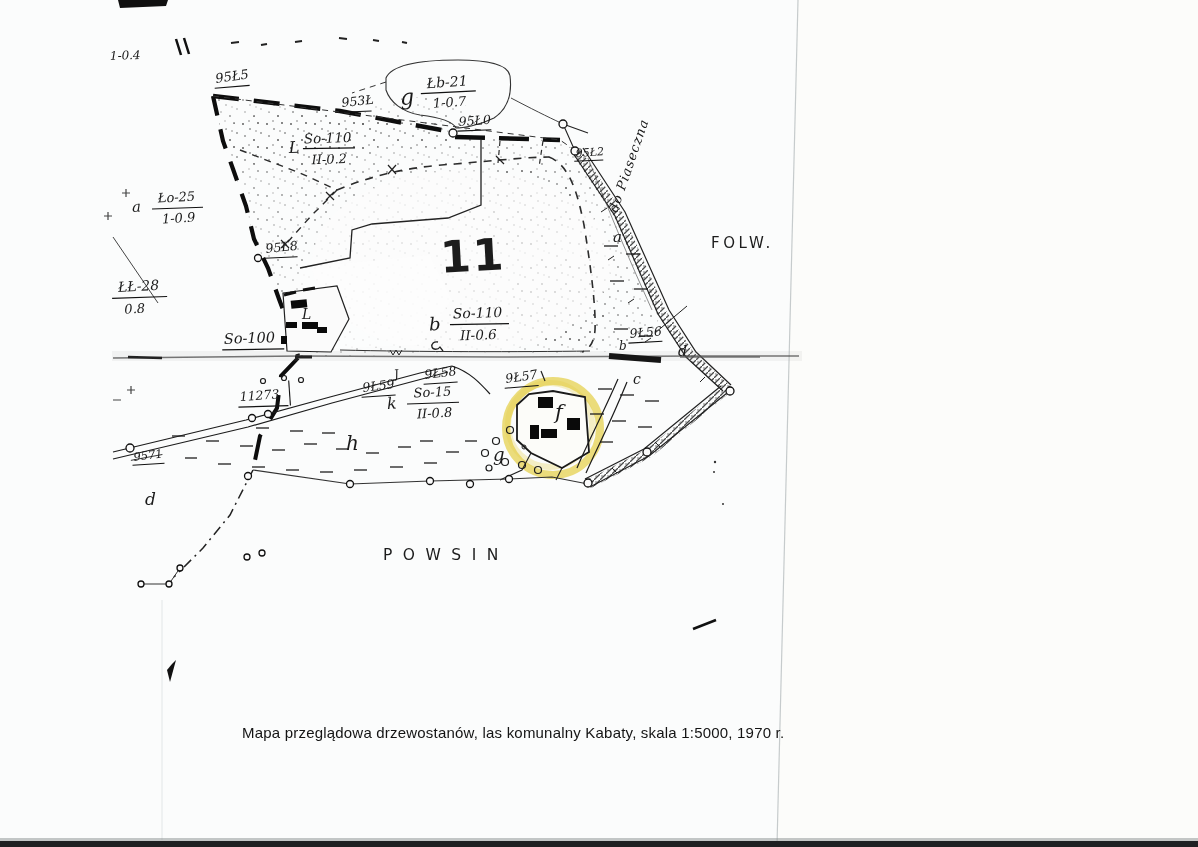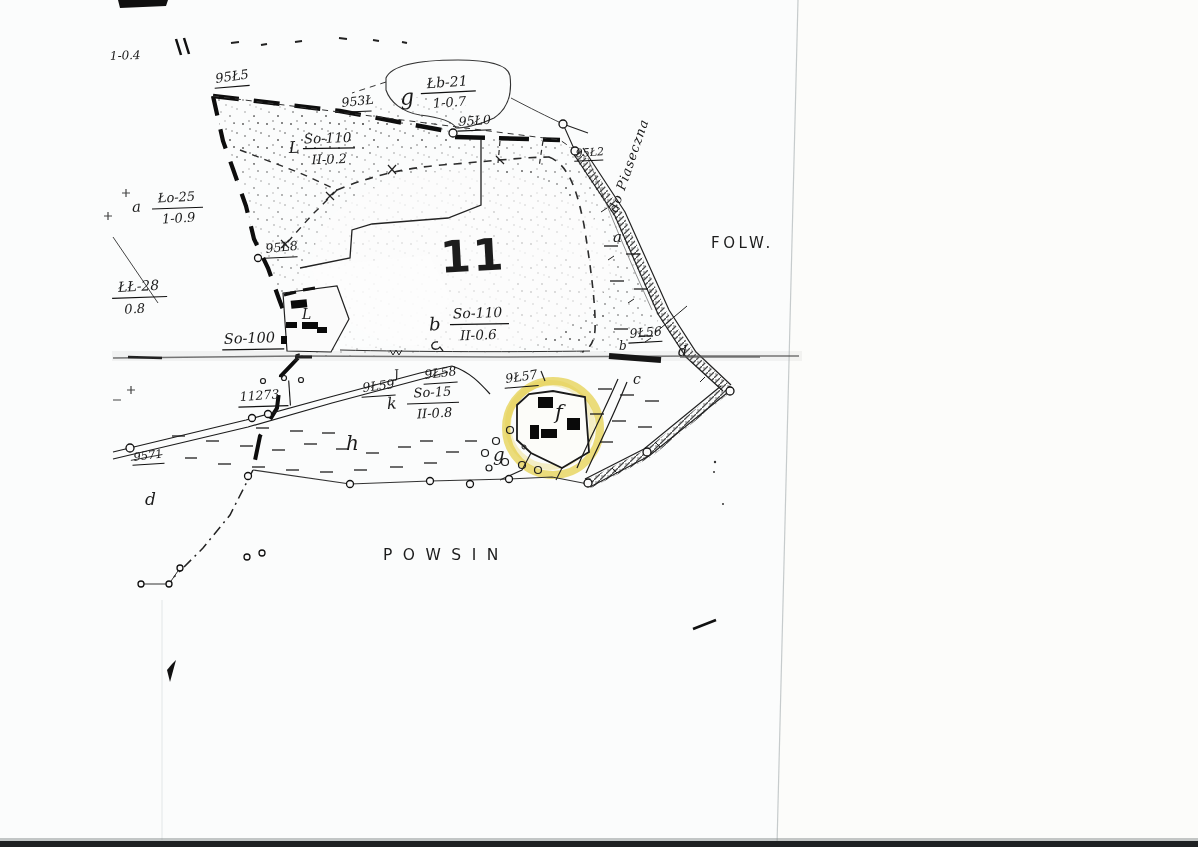--- a/index.html
+++ b/index.html
@@ -301,14 +301,15 @@
     <text class="hw" x="394" y="378" font-size="12" transform="rotate(-10 397 374)">J</text>
     <text class="hw" x="302" y="319" font-size="14">L</text>
   </g>
 
   <text class="hw" font-size="13" letter-spacing="1" transform="translate(617,213) rotate(-71)">do Piaseczna</text>
   <text class="blk" x="711" y="248" font-size="15" letter-spacing="3.5">FOLW.</text>
   <text class="blk" x="383" y="560" font-size="15.5" letter-spacing="10.5">POWSIN</text>
   <text class="hw" x="110" y="60" font-size="12" fill="#555" transform="rotate(-2 110 60)">1-0.4</text>
 </svg>
 
+<div class="caption">Mapa przeglądowa drzewostanów, las komunalny Kabaty, skala 1:5000, 1970 r.</div>
 
 </div>
 
 </body></html>

